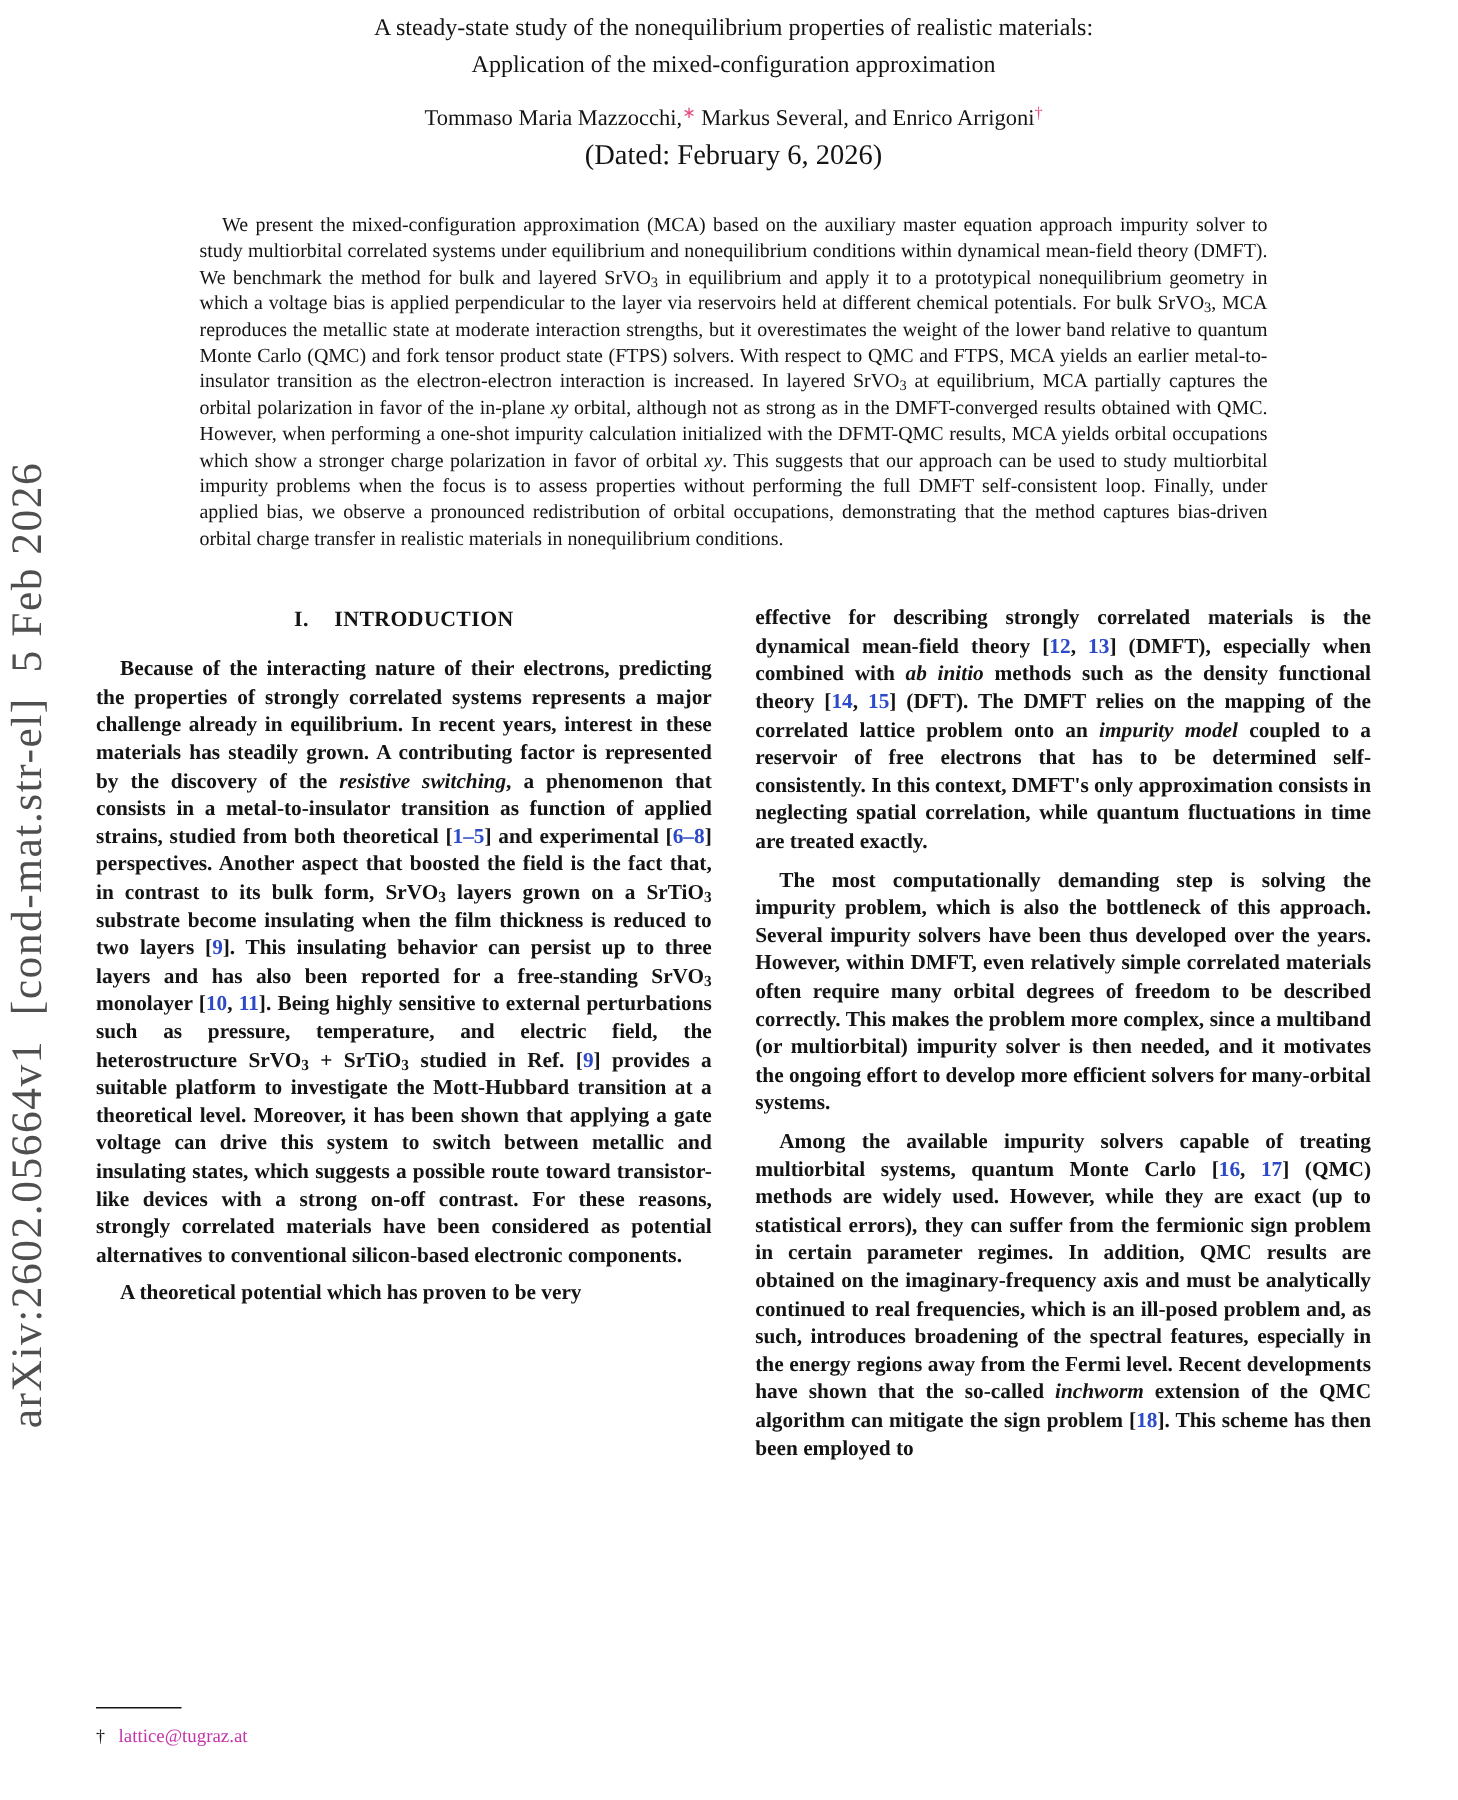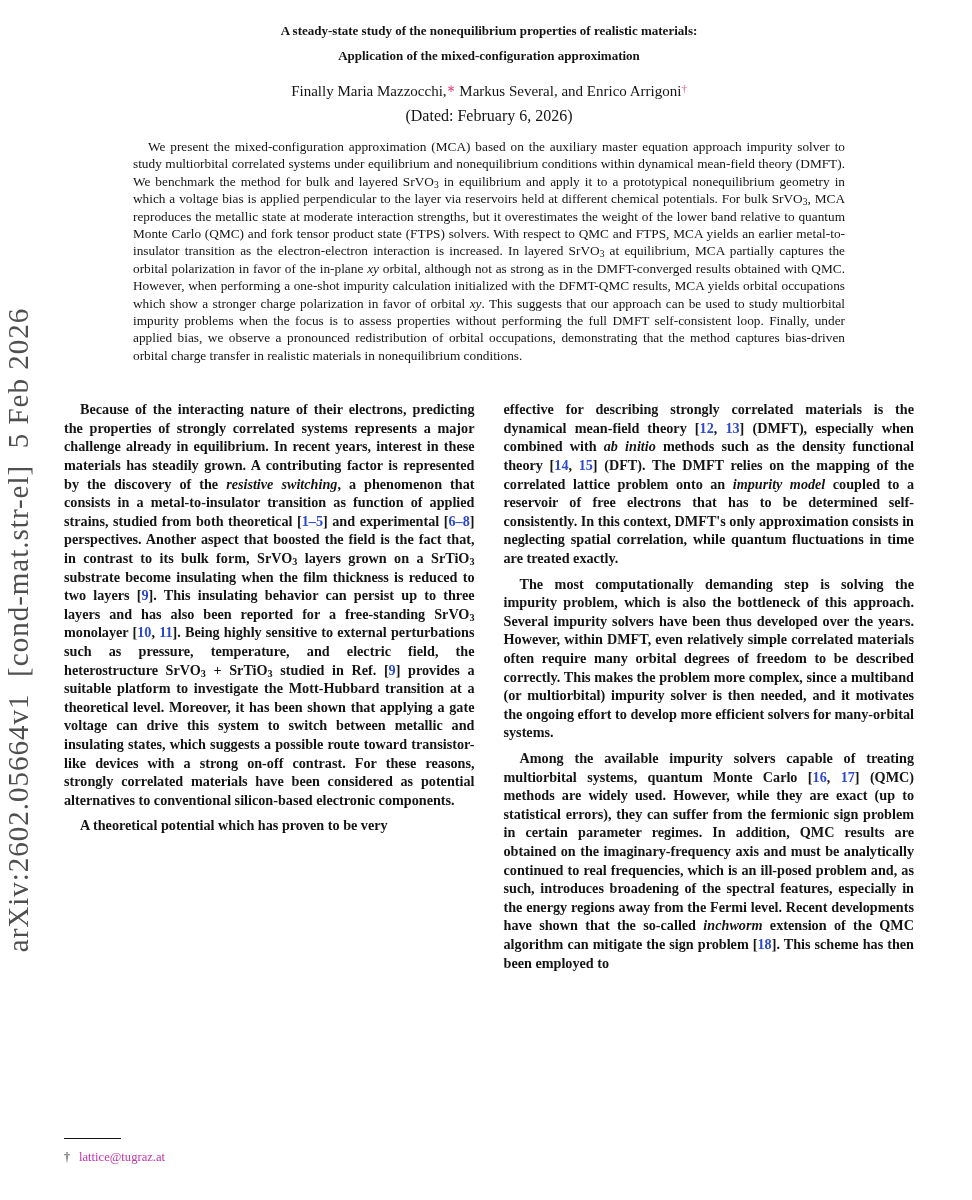--- a/index.html
+++ b/index.html
@@ -20,33 +20,33 @@
     writing-mode: vertical-rl;
     font-size: 29px;
     letter-spacing: 1px;
     color: #4f4f4f;
     white-space: pre;
   }
 
   .content { position: absolute; left: 64px; right: 58px; top: 0; }
 
   .title {
-    padding-top: 18px;
+    padding-top: 6px;
     text-align: center;
-    font-weight: bold;
-    font-size: 13px;
+    font-weight: normal;
+    font-size: 16px;
     line-height: 25px;
   }
   .authors { text-align: center; font-size: 15px; line-height: 19px; margin-top: 14px; }
   .affiliation { text-align: center; font-style: italic; font-size: 14px; line-height: 17px; margin-top: 5px; }
-  .date { text-align: center; font-size: 16px; line-height: 17px; margin-top: 6px; }
+  .date { text-align: center; font-size: 19px; line-height: 17px; margin-top: 6px; }
 
   .abstract {
     width: 712px;
-    margin: 14px auto 0 auto;
+    margin: 29px auto 0 auto;
     text-align: justify;
     font-size: 13.3px;
     line-height: 17.4px;
     text-indent: 15px;
   }
 
   .columns { display: flex; gap: 29px; margin-top: 36px; }
   .col { flex: 1 1 0; min-width: 0; }
 
   .section-heading {
@@ -90,30 +90,33 @@
 
   <div class="arxiv-stamp">arXiv:2602.05664v1  [cond-mat.str-el]  5 Feb 2026</div>
 
   <div class="content">
 
     <h1 class="title">
       <span>A steady-state study of the nonequilibrium properties of realistic materials:</span><br>
       <span>Application of the mixed-configuration approximation</span>
     </h1>
 
-    <div class="authors"><span>Finally Maria Mazzocchi,</span><span class="seg-mark">∗</span><span> Markus Several, and Enrico Arrigoni</span><span class="seg-mark">†</span></div>
+    <div class="authors"><span>Tommaso Maria Mazzocchi,</span><span class="seg-mark">∗</span><span> Markus Several, and Enrico Arrigoni</span><span class="seg-mark">†</span></div>
 
 
     <div class="date">(Dated: February 6, 2026)</div>
 
     <div class="abstract"><span>We present the mixed-configuration approximation (MCA) based on the auxiliary master equation approach impurity solver to study multiorbital correlated systems under equilibrium and nonequilibrium conditions within dynamical mean-field theory (DMFT). We benchmark the method for bulk and layered SrVO</span><span class="seg-sub">3</span><span> in equilibrium and apply it to a prototypical nonequilibrium geometry in which a voltage bias is applied perpendicular to the layer via reservoirs held at different chemical potentials. For bulk SrVO</span><span class="seg-sub">3</span><span>, MCA reproduces the metallic state at moderate interaction strengths, but it overestimates the weight of the lower band relative to quantum Monte Carlo (QMC) and fork tensor product state (FTPS) solvers. With respect to QMC and FTPS, MCA yields an earlier metal-to-insulator transition as the electron-electron interaction is increased. In layered SrVO</span><span class="seg-sub">3</span><span> at equilibrium, MCA partially captures the orbital polarization in favor of the in-plane </span><span class="seg-italic">xy</span><span> orbital, although not as strong as in the DMFT-converged results obtained with QMC. However, when performing a one-shot impurity calculation initialized with the DFMT-QMC results, MCA yields orbital occupations which show a stronger charge polarization in favor of orbital </span><span class="seg-italic">xy</span><span>. This suggests that our approach can be used to study multiorbital impurity problems when the focus is to assess properties without performing the full DMFT self-consistent loop. Finally, under applied bias, we observe a pronounced redistribution of orbital occupations, demonstrating that the method captures bias-driven orbital charge transfer in realistic materials in nonequilibrium conditions.</span></div>
 
     <div class="columns">
 
       <div class="col">
+        <h2 class="section-heading">
+          <span>I.</span><span class="hgap"></span><span>INTRODUCTION</span>
+        </h2>
         <div>
             <p class="para indent"><span>Because of the interacting nature of their electrons, predicting the properties of strongly correlated systems represents a major challenge already in equilibrium. In recent years, interest in these materials has steadily grown. A contributing factor is represented by the discovery of the </span><span class="seg-italic">resistive switching</span><span>, a phenomenon that consists in a metal-to-insulator transition as function of applied strains, studied from both theoretical [</span><span class="seg-cite">1–5</span><span>] and experimental [</span><span class="seg-cite">6–8</span><span>] perspectives. Another aspect that boosted the field is the fact that, in contrast to its bulk form, SrVO</span><span class="seg-sub">3</span><span> layers grown on a SrTiO</span><span class="seg-sub">3</span><span> substrate become insulating when the film thickness is reduced to two layers [</span><span class="seg-cite">9</span><span>]. This insulating behavior can persist up to three layers and has also been reported for a free-standing SrVO</span><span class="seg-sub">3</span><span> monolayer [</span><span class="seg-cite">10</span><span>, </span><span class="seg-cite">11</span><span>]. Being highly sensitive to external perturbations such as pressure, temperature, and electric field, the heterostructure SrVO</span><span class="seg-sub">3</span><span> + SrTiO</span><span class="seg-sub">3</span><span> studied in Ref. [</span><span class="seg-cite">9</span><span>] provides a suitable platform to investigate the Mott-Hubbard transition at a theoretical level. Moreover, it has been shown that applying a gate voltage can drive this system to switch between metallic and insulating states, which suggests a possible route toward transistor-like devices with a strong on-off contrast. For these reasons, strongly correlated materials have been considered as potential alternatives to conventional silicon-based electronic components.</span></p>
             <p class="para indent"><span>A theoretical potential which has proven to be very</span></p>
           </div>
       </div>
 
       <div class="col">
         <div>
             <p class="para"><span>effective for describing strongly correlated materials is the dynamical mean-field theory [</span><span class="seg-cite">12</span><span>, </span><span class="seg-cite">13</span><span>] (DMFT), especially when combined with </span><span class="seg-italic">ab initio</span><span> methods such as the density functional theory [</span><span class="seg-cite">14</span><span>, </span><span class="seg-cite">15</span><span>] (DFT). The DMFT relies on the mapping of the correlated lattice problem onto an </span><span class="seg-italic">impurity model</span><span> coupled to a reservoir of free electrons that has to be determined self-consistently. In this context, DMFT's only approximation consists in neglecting spatial correlation, while quantum fluctuations in time are treated exactly.</span></p>
             <p class="para indent"><span>The most computationally demanding step is solving the impurity problem, which is also the bottleneck of this approach. Several impurity solvers have been thus developed over the years. However, within DMFT, even relatively simple correlated materials often require many orbital degrees of freedom to be described correctly. This makes the problem more complex, since a multiband (or multiorbital) impurity solver is then needed, and it motivates the ongoing effort to develop more efficient solvers for many-orbital systems.</span></p>

